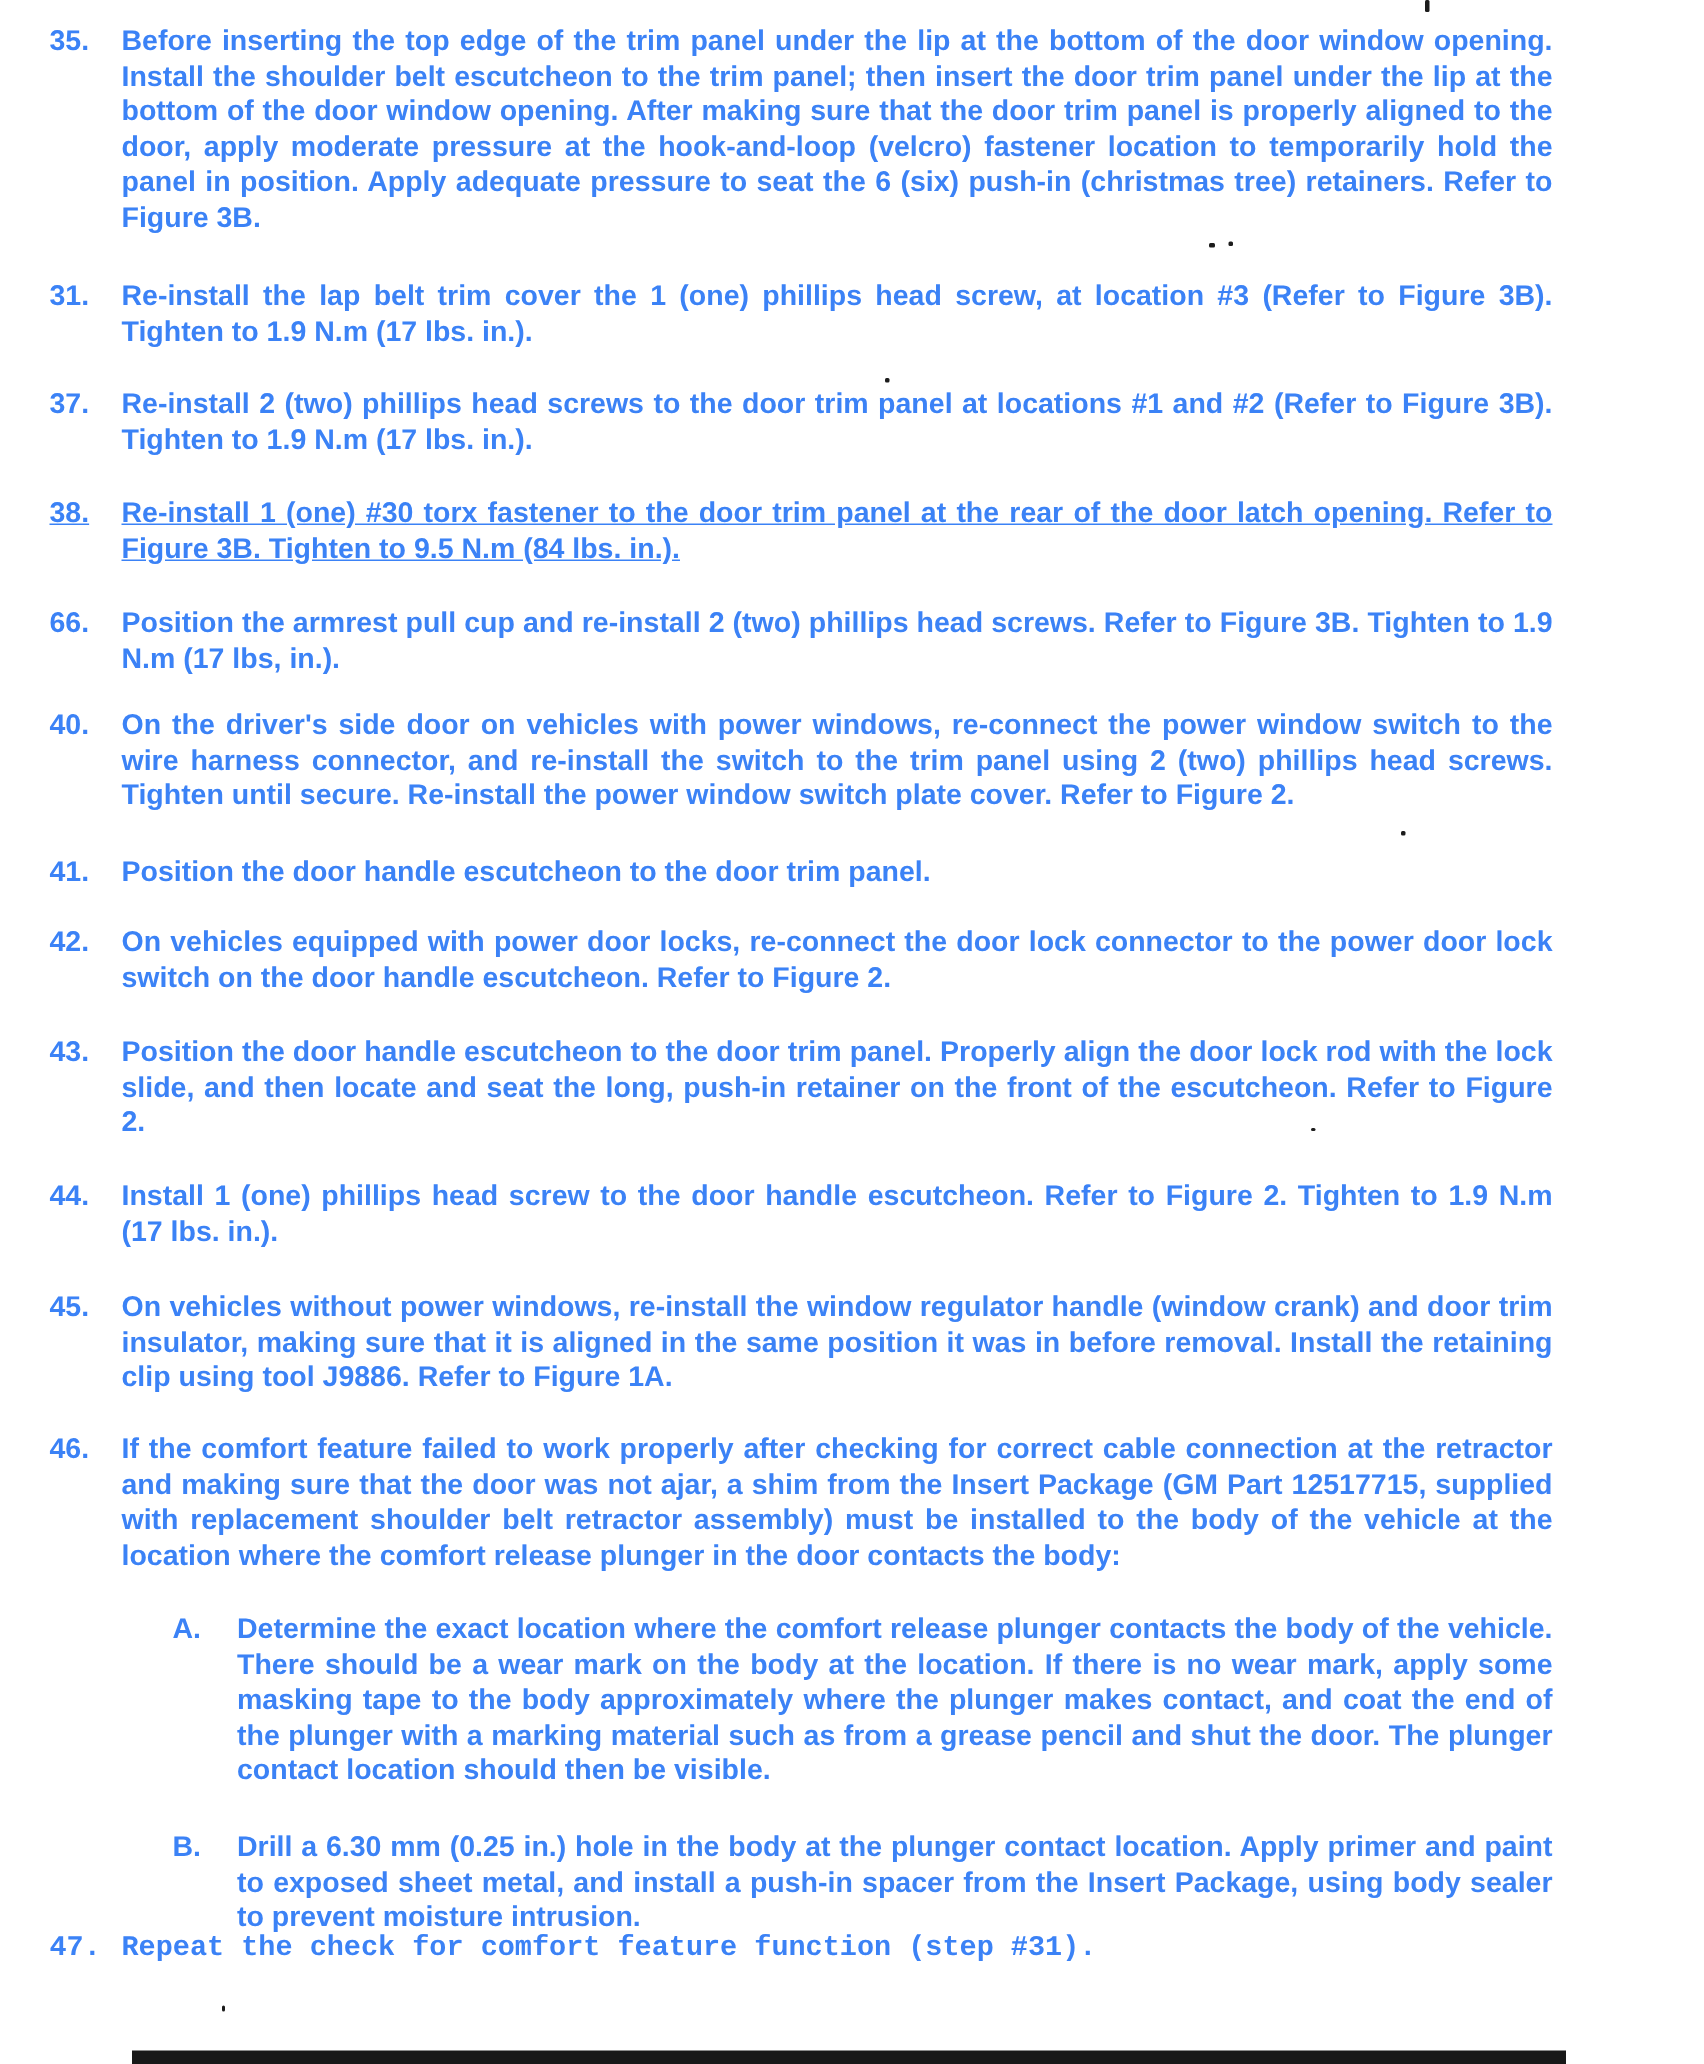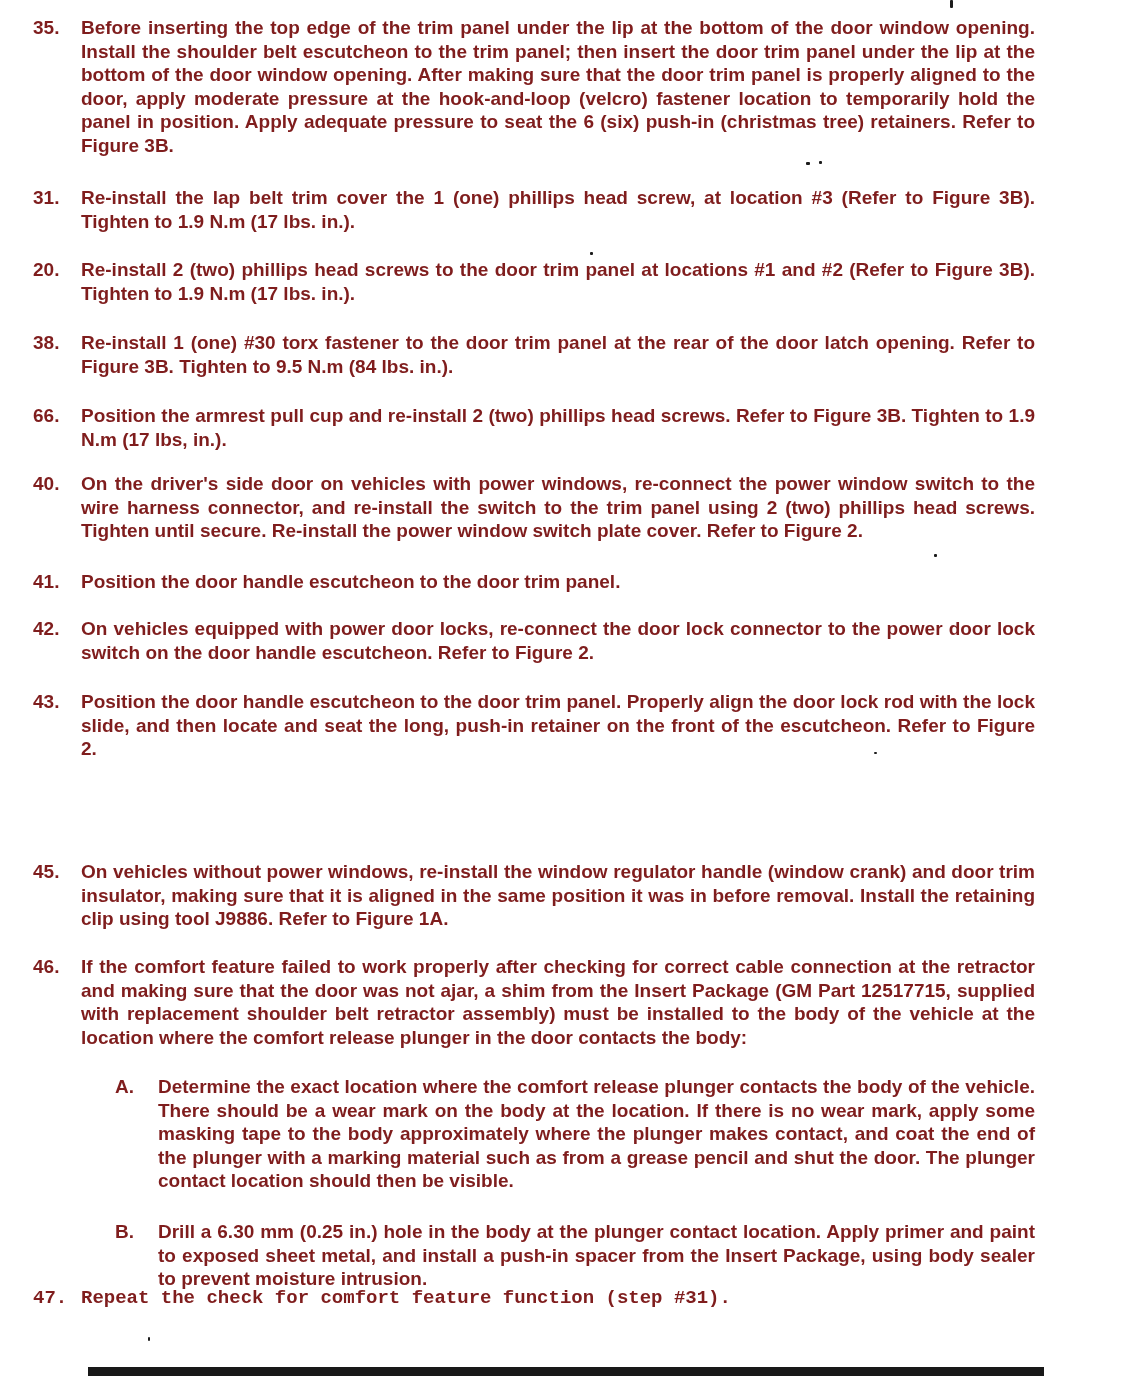--- a/index.html
+++ b/index.html
@@ -10,21 +10,21 @@
   .page {
     position: relative;
     width: 1044px;
     height: 1376px;
     background: #ffffff;
     overflow: hidden;
     font-family: "Liberation Sans", sans-serif;
     font-weight: 700;
     font-size: 19px;
     line-height: 23.6px;
-    color: #7f1d1d;
+    color: #3b82f6;
   }
   .step {
     position: absolute;
     left: 33px;
     right: 9px;
     display: flex;
   }
   .step .num {
     flex: none;
     width: 48px;
@@ -44,21 +44,21 @@
     width: 43px;
   }
   .substep .body {
     flex: 1;
     text-align: justify;
   }
   
   #s35 { top: 16px; }
   #s36 { top: 186px; }
   #s37 { top: 258px; }
-  #s38 { top: 331px; }
+  #s38 { top: 331px; text-decoration: underline; }
   #s39 { top: 404px; }
   #s40 { top: 472px; }
   #s41 { top: 570px; }
   #s42 { top: 617px; }
   #s43 { top: 690px; }
   #s44 { top: 786px; }
   #s45 { top: 860px; }
   #s46 { top: 955px; }
   #s46a { top: 1075px; }
   #s46b { top: 1220px; }
@@ -96,21 +96,21 @@
     <span class="num">35.</span>
     <span class="body">Before inserting the top edge of the trim panel under the lip at the bottom of the door window opening. Install the shoulder belt escutcheon to the trim panel; then insert the door trim panel under the lip at the bottom of the door window opening.  After making sure that the door trim panel is properly aligned to the door, apply moderate pressure at the hook-and-loop (velcro) fastener location to temporarily hold the panel in position. Apply adequate pressure to seat the 6 (six) push-in (christmas tree) retainers.  Refer to Figure 3B.</span>
   </div>
 
   <div class="step" id="s36">
     <span class="num">31.</span>
     <span class="body">Re-install the lap belt trim cover the 1 (one) phillips head screw, at location #3 (Refer to Figure 3B).  Tighten to 1.9 N.m (17 lbs. in.).</span>
   </div>
 
   <div class="step" id="s37">
-    <span class="num">20.</span>
+    <span class="num">37.</span>
     <span class="body">Re-install 2 (two) phillips head screws to the door trim panel at locations #1 and #2 (Refer to Figure 3B).  Tighten to 1.9 N.m (17 lbs. in.).</span>
   </div>
 
   <div class="step" id="s38">
     <span class="num">38.</span>
     <span class="body">Re-install 1 (one) #30 torx fastener to the door trim panel at the rear of the door latch opening.  Refer to Figure 3B. Tighten to 9.5 N.m (84 lbs. in.).</span>
   </div>
 
   <div class="step" id="s39">
     <span class="num">66.</span>
@@ -130,20 +130,24 @@
   <div class="step" id="s42">
     <span class="num">42.</span>
     <span class="body">On vehicles equipped with power door locks, re-connect the door lock connector to the power door lock switch on the door handle escutcheon.   Refer to Figure 2.</span>
   </div>
 
   <div class="step" id="s43">
     <span class="num">43.</span>
     <span class="body">Position the door handle escutcheon to the door trim panel. Properly align the door lock rod with the lock slide, and then locate and seat the long, push-in retainer on the front of the escutcheon.  Refer to Figure 2.</span>
   </div>
 
+  <div class="step" id="s44">
+    <span class="num">44.</span>
+    <span class="body">Install 1 (one) phillips head screw to the door handle escutcheon.  Refer to Figure 2.  Tighten to 1.9 N.m (17 lbs. in.).</span>
+  </div>
 
   <div class="step" id="s45">
     <span class="num">45.</span>
     <span class="body">On vehicles without power windows, re-install the window regulator handle (window crank) and door trim insulator, making sure that it is aligned in the same position it was in before removal.  Install the retaining clip using tool J9886.  Refer to Figure 1A.</span>
   </div>
 
   <div class="step" id="s46">
     <span class="num">46.</span>
     <span class="body">If the comfort feature failed to work properly after checking for correct cable connection at the retractor and making sure that the door was not ajar, a shim from the Insert Package (GM Part 12517715, supplied with replacement shoulder belt retractor assembly) must be installed to the body of the vehicle at the location where the comfort release plunger in the door contacts the body:</span>
   </div>

